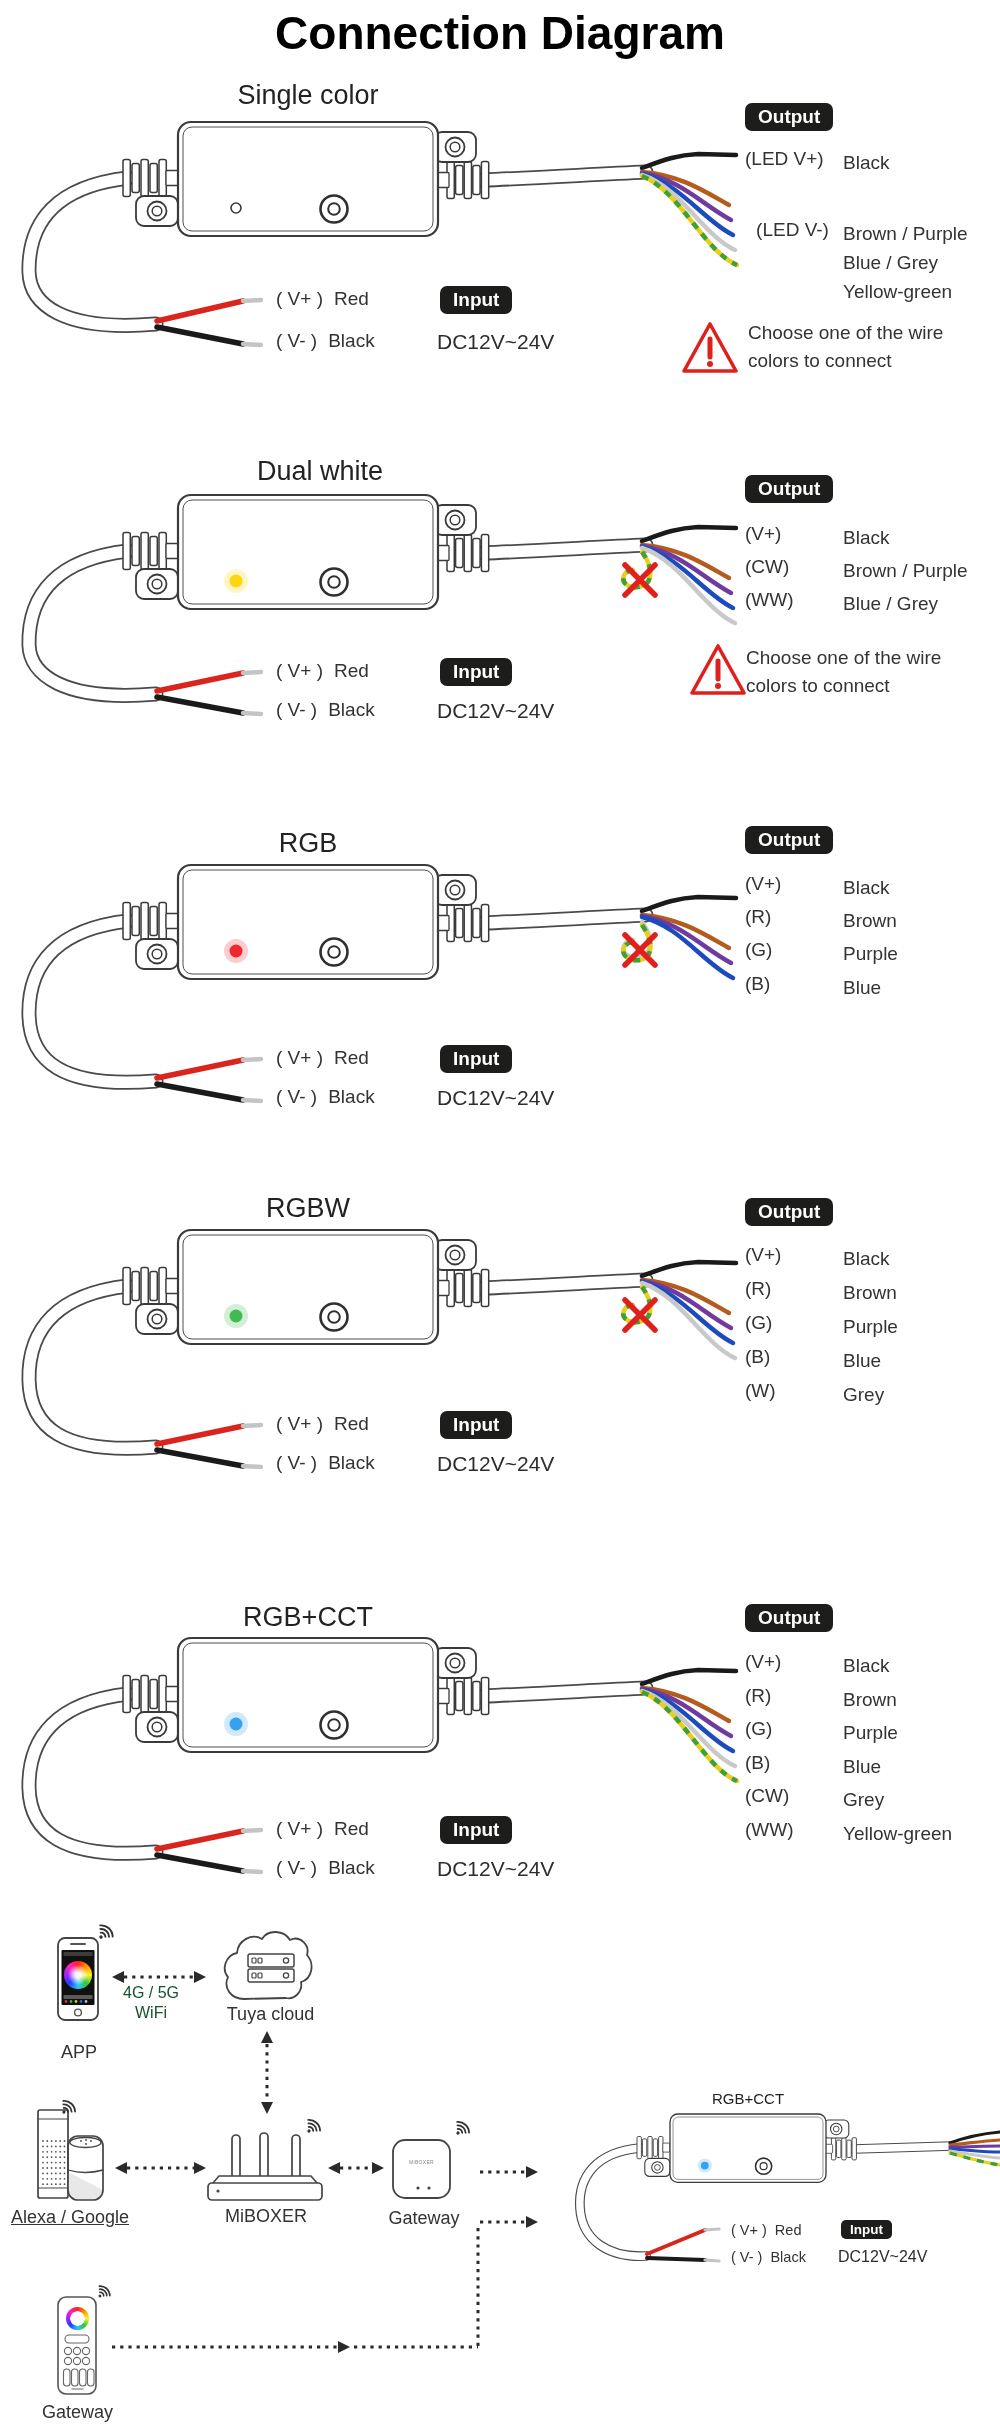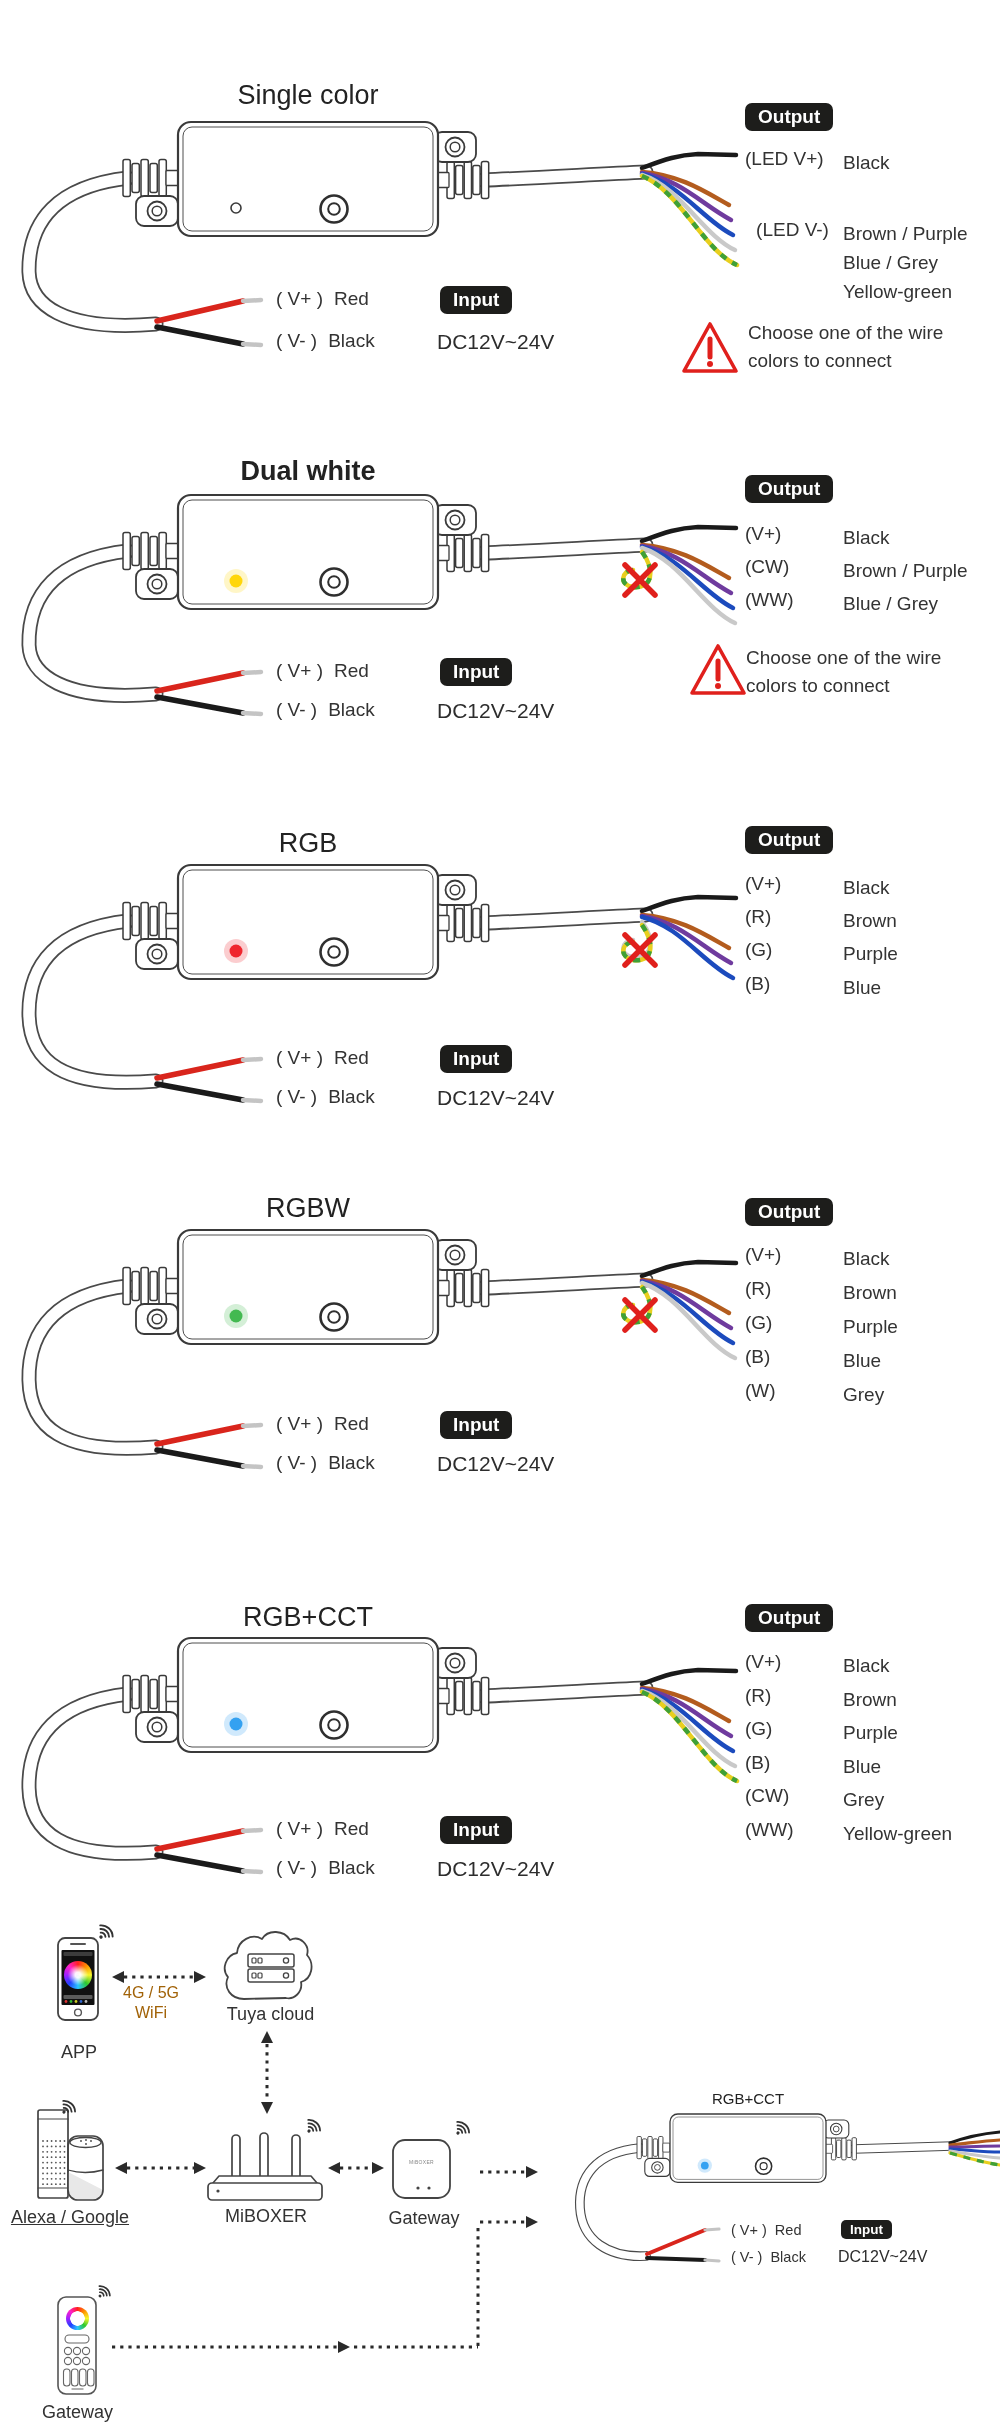--- a/index.html
+++ b/index.html
@@ -13,21 +13,21 @@
   .badge{position:absolute;background:#1d1d1b;color:#fff;font-weight:bold;
          border-radius:7px;padding:3px 13px;font-size:19px;line-height:22px;}
   .out-label{position:absolute;font-size:19px;color:#333;width:95px;}
   .out-value{position:absolute;font-size:19px;color:#333;line-height:29px;}
   .out-value span{display:block;}
   .in-row{position:absolute;font-size:19px;color:#333;}
   .in-row .in-color{margin-left:11px;}
   .dc{position:absolute;font-size:21px;color:#2d2d2d;}
   .note{position:absolute;font-size:19px;line-height:28px;color:#333;width:260px;}
   .blabel{position:absolute;font-size:18px;color:#333;text-align:center;}
-  .slabel{position:absolute;font-size:16px;color:#a16207;text-align:center;}
+  .slabel{position:absolute;font-size:16px;color:#14532d;text-align:center;}
   .wheel{position:absolute;border-radius:50%;
          background:radial-gradient(circle,rgba(255,255,255,.95) 0 14%,rgba(255,255,255,0) 52%),
          conic-gradient(#ff2020,#ff9600,#f6f62a,#2ec82e,#29c5ff,#2241ff,#a020ff,#ff20c8,#ff2020);}
   .ring{position:absolute;border-radius:50%;
         background:radial-gradient(circle,#fff 0 43%,rgba(255,255,255,0) 46%),
         conic-gradient(#ff2020,#ff9600,#f6f62a,#2ec82e,#29c5ff,#2241ff,#a020ff,#ff20c8,#ff2020);}
   .brand{position:absolute;font-size:5px;color:#888;text-align:center;letter-spacing:.3px;}
   .mini-title{position:absolute;font-size:15px;color:#222;text-align:center;}
   .mini-in{position:absolute;font-size:14.5px;color:#333;}
   .mini-in .in-color{margin-left:8px;}
@@ -532,20 +532,21 @@
           <circle cx="704.8" cy="2165.6" r="7.199999999999999" fill="#2b9df0" opacity="0.22"></circle>
           <circle cx="704.8" cy="2165.6" r="3.9" fill="#2b9df0" opacity="0.95"></circle>
         </g>
         <g>
           <circle cx="763.6" cy="2166.2" r="8.1" fill="#fff" stroke="#2f2f2f" stroke-width="1.56"></circle>
           <circle cx="763.6" cy="2166.2" r="3.48" fill="#fff" stroke="#2f2f2f" stroke-width="1.2"></circle>
         </g>
       </g>
     </svg>
 
+  <div id="page-title">Connection Diagram</div>
   <div id="sections-root">
       <div class="section">
     <div class="sec-title" style="left: 178px; top: 80px;">Single color</div>
     <div class="badge badge-out" style="left: 745px; top: 103px;">Output</div>
     <div class="rows">
           <div class="out-label" style="left: 745px; top: 148px;">(LED V+)</div>
           <div class="out-value" style="left: 843px; top: 148px;">
             <span>Black</span>
           </div>
           <div class="out-label" style="left: 745px; top: 219px; text-align: center;">(LED V-)</div>
@@ -562,21 +563,21 @@
       <span>( V- )</span><span class="in-color">Black</span>
     </div>
     <div class="badge badge-in" style="left: 440px; top: 286px;">Input</div>
     <div class="dc" style="left: 437px; top: 330px;">DC12V~24V</div>
     <div class="note" style="left: 748px; top: 319px;">
           <span style="display: block;">Choose one of the wire</span>
           <span style="display: block;">colors to connect</span>
         </div>
   </div>
       <div class="section">
-    <div class="sec-title" style="left: 178px; top: 456px; font-weight: bold;">Dual white</div>
+    <div class="sec-title" style="left: 190px; top: 456px;">Dual white</div>
     <div class="badge badge-out" style="left: 745px; top: 475px;">Output</div>
     <div class="rows">
           <div class="out-label" style="left: 745px; top: 523px;">(V+)</div>
           <div class="out-value" style="left: 843px; top: 523px;">
             <span>Black</span>
           </div>
           <div class="out-label" style="left: 745px; top: 556px;">(CW)</div>
           <div class="out-value" style="left: 843px; top: 556px;">
             <span>Brown / Purple</span>
           </div>

